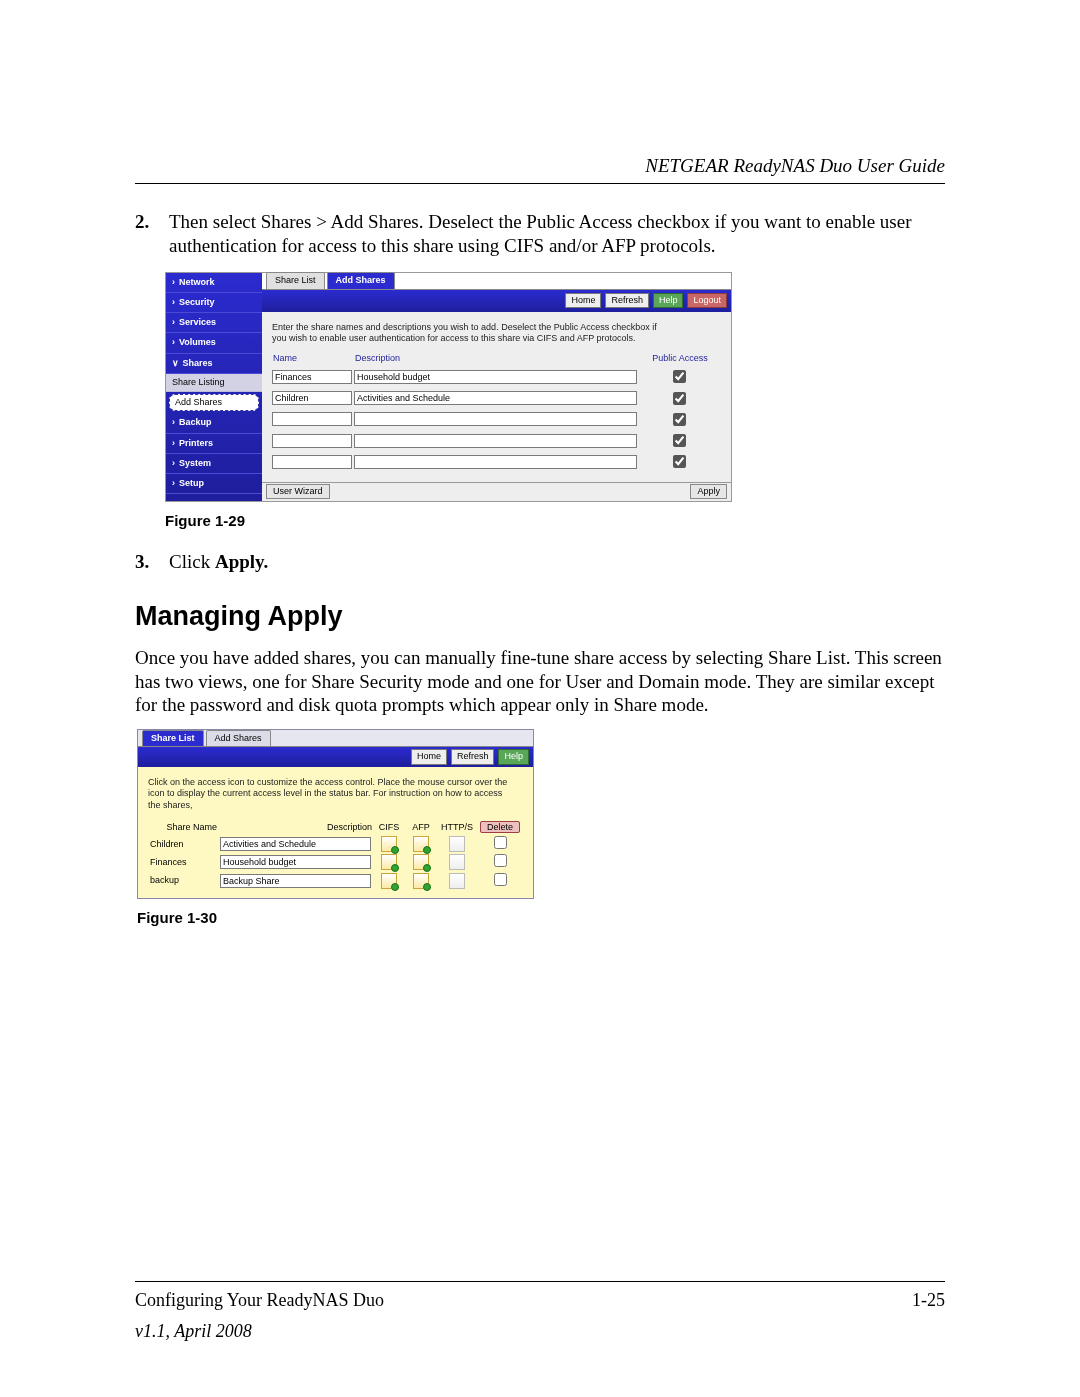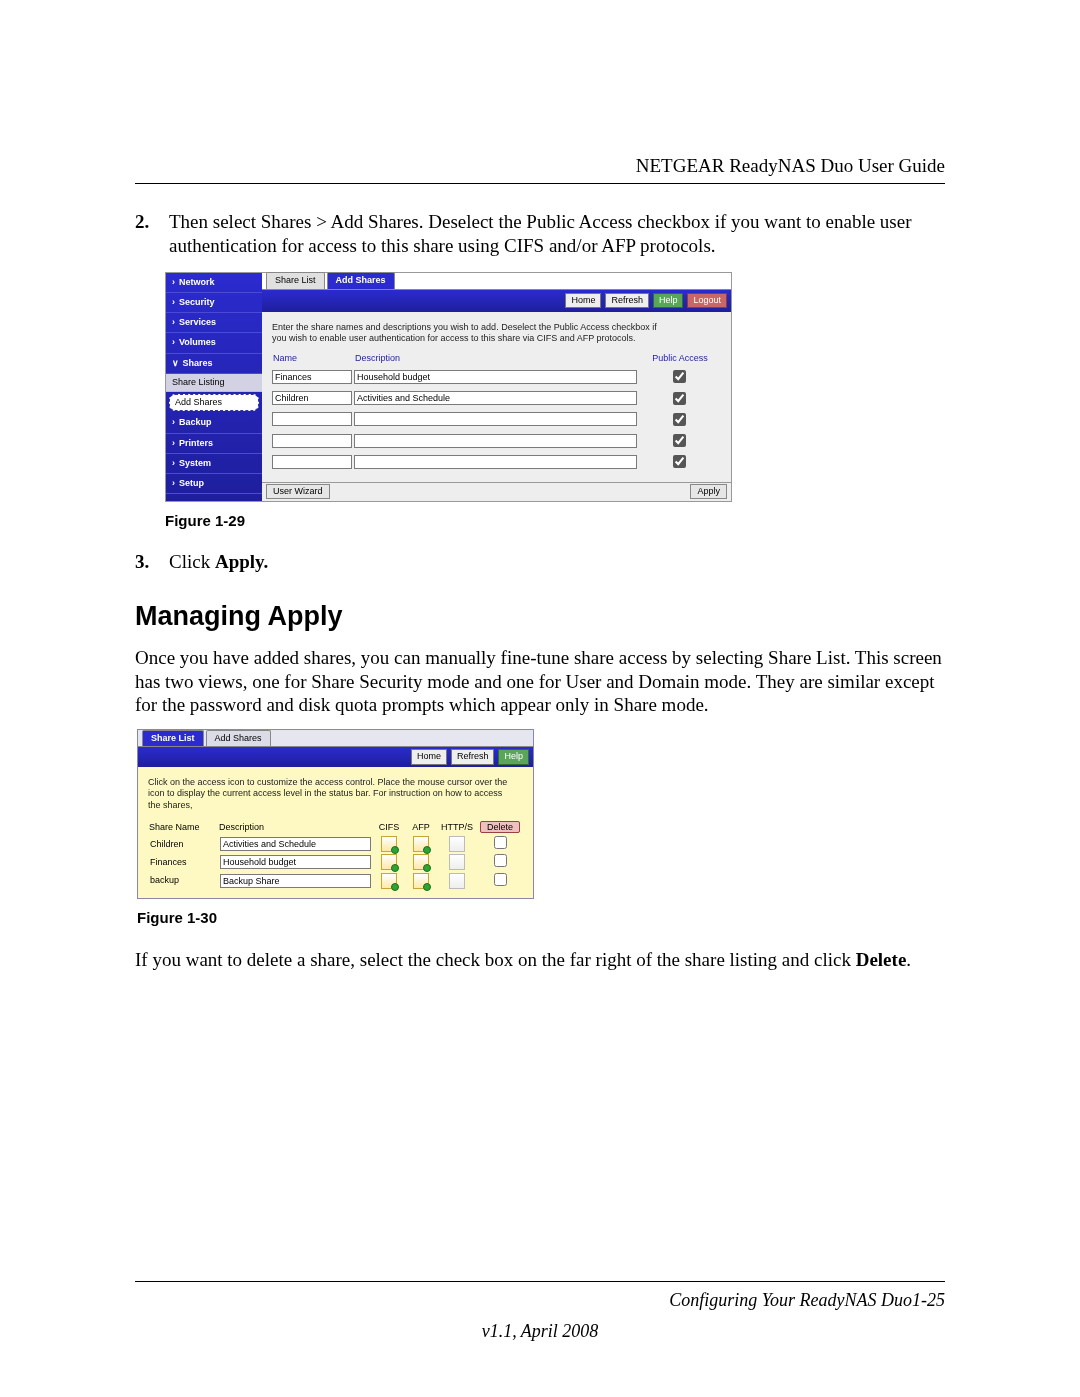--- a/index.html
+++ b/index.html
@@ -15,20 +15,21 @@
     position: relative;
     box-sizing: border-box;
     padding: 150px 135px 60px 135px;
   }
   .header-bar {
     position: absolute;
     left: 135px; right: 135px; top: 155px;
   }
   .header-title {
     text-align: right;
+    font-style: italic;
     font-size: 19px;
     margin-bottom: 6px;
   }
   .hr {
     height: 1px; background: #000; width: 100%;
   }
   .body-content {
     padding-top: 60px;
     font-size: 19px;
     line-height: 1.25;
@@ -195,21 +196,21 @@
     display:flex; justify-content:flex-end; align-items:center; gap:4px; padding:0 4px;
   }
   .fig30 .btn30 {
     font-size:9px; padding:1px 5px; border:1px solid #777; background:#eee;
   }
   .fig30 .btn30.help { background:#59a659;color:#fff;border-color:#2f6d2f;}
   .fig30 .panel30 { padding: 10px 10px 8px 10px; background:#fef9c3;}
   .fig30 .instr30 { font-size:9px; color:#222; margin-bottom:10px; max-width: 360px;}
   .fig30 table.t30 { width:100%; border-collapse:collapse;}
   .fig30 table.t30 th {
-    text-align:left; font-weight:normal; font-size:9px; padding-bottom:2px;
+    text-align:right; font-weight:normal; font-size:9px; padding-bottom:2px;
   }
   .fig30 table.t30 th.ctr, .fig30 table.t30 td.ctr { text-align:center;}
   .fig30 .delbtn {
     font-size:9px; padding:0 6px; border:1px solid #9a4040; background:#efc0c0; border-radius:2px;
   }
   .fig30 .cell30 {
     width:100%; box-sizing:border-box;
     font-size:9px; height:14px;
     border:1px solid #7a7a7a; background:#fff; padding:0 2px;
   }
@@ -228,22 +229,22 @@
   .fig30 .svc-icon.dim { border-color:#bbb; background:linear-gradient(#fff,#eee);}
   .fig30 .svc-icon.dim::after { display:none;}
   .fig30 td { padding: 1px 2px;}
   .fig30 input[type="checkbox"] { margin:0;}
 
   .footer-area {
     position:absolute; left:135px; right:135px; bottom: 55px;
     font-size: 18px;
   }
   .footer-area .fhr { height:1px; background:#000; width:100%; margin-bottom:8px;}
-  .footer-area .frow { display:flex; justify-content:flex-end;font-style:italic;}
-  .footer-area .fver { text-align:center; font-style:italic; margin-top:10px; font-size:18px;}
+  .footer-area .frow { display:flex; justify-content:space-between;}
+  .footer-area .fver { font-style:italic; margin-top:10px; font-size:18px;}
 
   input[type="checkbox"] { accent-color: #555; }
 </style>
 </head>
 <body>
 
 <div class="page">
 
   <div class="header-bar">
     <div class="header-title">NETGEAR ReadyNAS Duo User Guide</div>
@@ -386,23 +387,20 @@
             <td class="ctr"><span class="svc-icon"></span></td>
             <td class="ctr"><span class="svc-icon dim"></span></td>
             <td class="ctr"><input type="checkbox" style=""></td>
           </tr>
         </tbody>
           </table>
       </div>
     </div>
     <div class="fig-cap" style="margin-left:2px;">Figure 1-30</div>
 
-    <div style="margin-top:20px;">
-      <span>If you want to delete a share, select the check box on the far right of the share listing and click </span><b>Delete</b><span>.</span>
-    </div>
 
 
   </div>
 
   <div class="footer-area">
     <div class="fhr"></div>
     <div class="frow">
       <div>Configuring Your ReadyNAS Duo</div>
       <div>1-25</div>
     </div>

